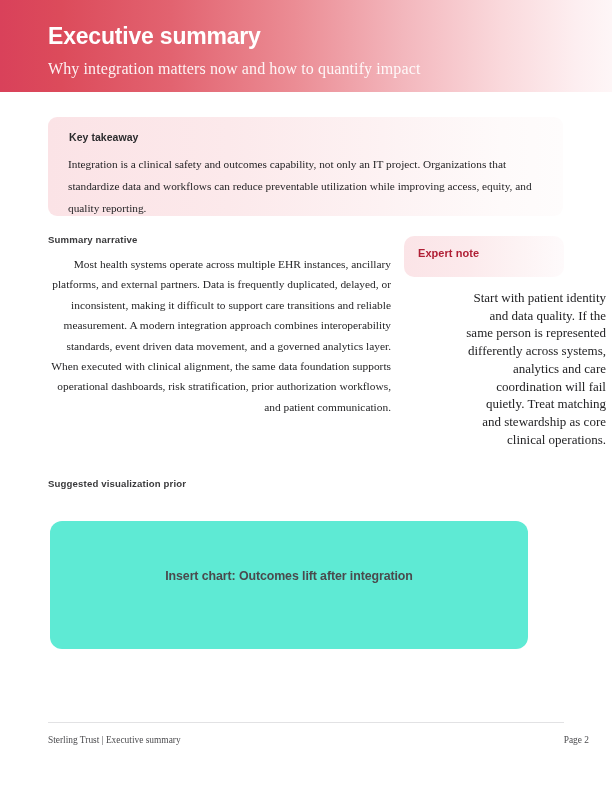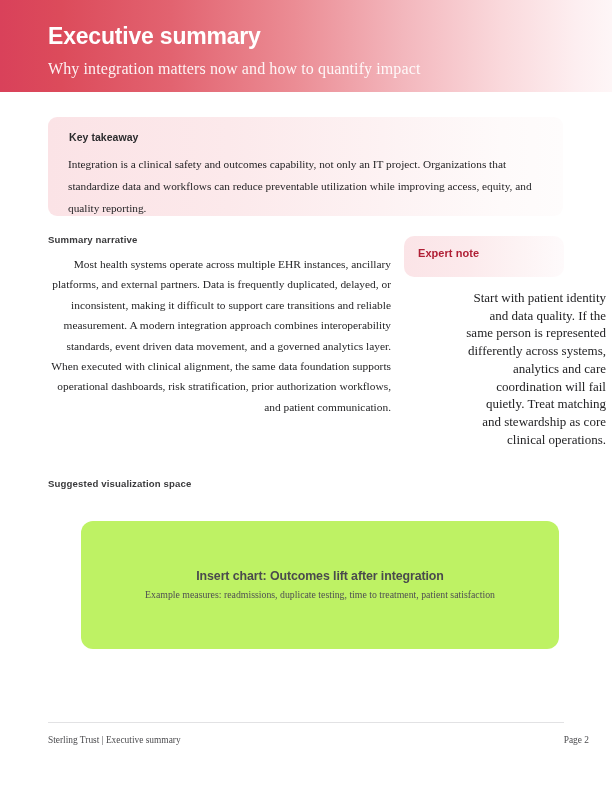--- a/index.html
+++ b/index.html
@@ -155,25 +155,25 @@
     font-family: "Liberation Serif", serif;
     font-size: 13px;
     line-height: 17.7px;
     color: #232325;
     margin-left: 48px;
   }
 
   
   .viz-box {
     position: absolute;
-    left: 81px;
+    left: 50px;
     top: 521px;
     width: 478px;
     height: 128px;
-    background: #bef264;
+    background: #5eead4;
     border-radius: 12px;
   }
   .viz-inner {
     position: absolute;
     left: 0;
     top: 48px;
     width: 478px;
     text-align: center;
   }
   .viz-title {
@@ -237,25 +237,24 @@
 
   <div class="section-heading" id="summary-heading">Summary narrative</div>
   <div class="narrative">Most health systems operate across multiple EHR instances, ancillary platforms, and external partners. Data is frequently duplicated, delayed, or inconsistent, making it difficult to support care transitions and reliable measurement. A modern integration approach combines interoperability standards, event driven data movement, and a governed analytics layer. When executed with clinical alignment, the same data foundation supports operational dashboards, risk stratification, prior authorization workflows, and patient communication.</div>
 
   <div class="expert-note">
     <div class="expert-note-band"></div>
     <div class="expert-note-title">Expert note</div>
     <div class="expert-note-body">Start with patient identity and data quality. If the same person is represented differently across systems, analytics and care coordination will fail quietly. Treat matching and stewardship as core clinical operations.</div>
   </div>
 
-  <div class="section-heading" id="viz-heading">Suggested visualization space</div>
+  <div class="section-heading" id="viz-heading">Suggested visualization prior</div>
   <div class="viz-box">
     <div class="viz-inner">
       <div class="viz-title">Insert chart: Outcomes lift after integration</div>
-      <div class="viz-subtitle">Example measures: readmissions, duplicate testing, time to treatment, patient satisfaction</div>
     </div>
   </div>
 
   <div class="footer-rule"></div>
   <div class="footer-left">Sterling Trust | Executive summary</div>
   <div class="footer-right">Page 2</div>
 
 </div>
 
 </body></html>

